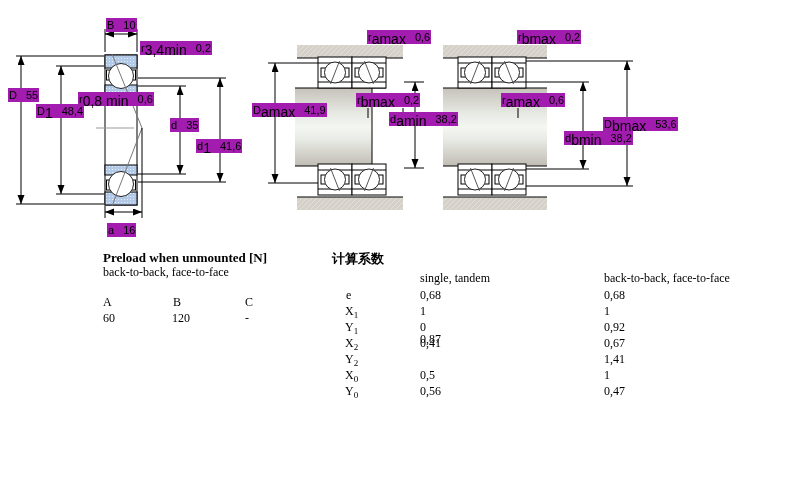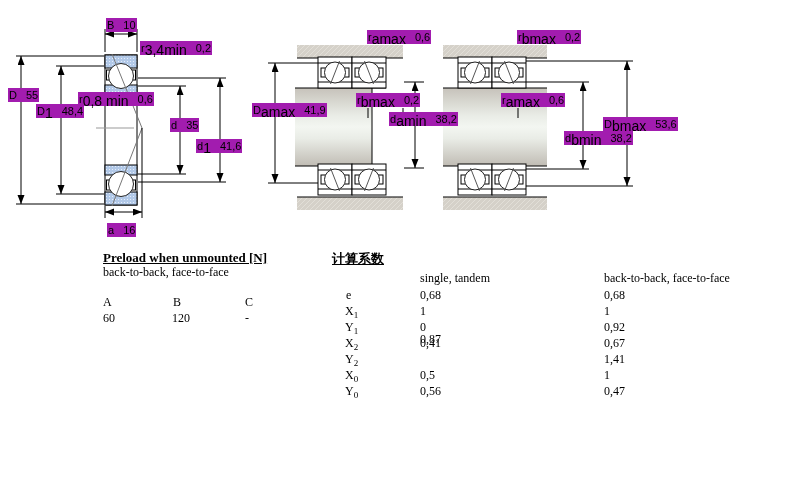--- a/index.html
+++ b/index.html
@@ -6,21 +6,21 @@
   #stage{position:relative;width:800px;height:500px;background:#fff;overflow:hidden;
          font-family:"Liberation Sans",sans-serif;color:#000;}
   #drawing{position:absolute;left:0;top:0;}
   
   .dl{position:absolute;font:11px "Liberation Sans",sans-serif;line-height:13px;
       background:#a21caf;padding:0 1px;white-space:nowrap;}
   .dl .sb{font-size:14px;position:relative;top:3px;}
   .dl .vl{margin-left:9px;}
   
   .tcell{position:absolute;font:12px "Liberation Serif",serif;white-space:nowrap;}
-  .ttitle{position:absolute;font:bold 13px "Liberation Serif",serif;white-space:nowrap;text-decoration:underline;}
+  .ttitle{position:absolute;font:bold 13px "Liberation Serif",serif;white-space:nowrap;}
   .tcell .sb{font-size:9px;position:relative;top:3px;}
 </style>
 </head>
 <body>
 
 <div id="stage">
 
   <svg id="drawing" width="800" height="500" viewBox="0 0 800 500">
     <defs>
       <marker id="ae" markerUnits="userSpaceOnUse" markerWidth="10" markerHeight="8" refX="9.5" refY="3.5" orient="auto">

